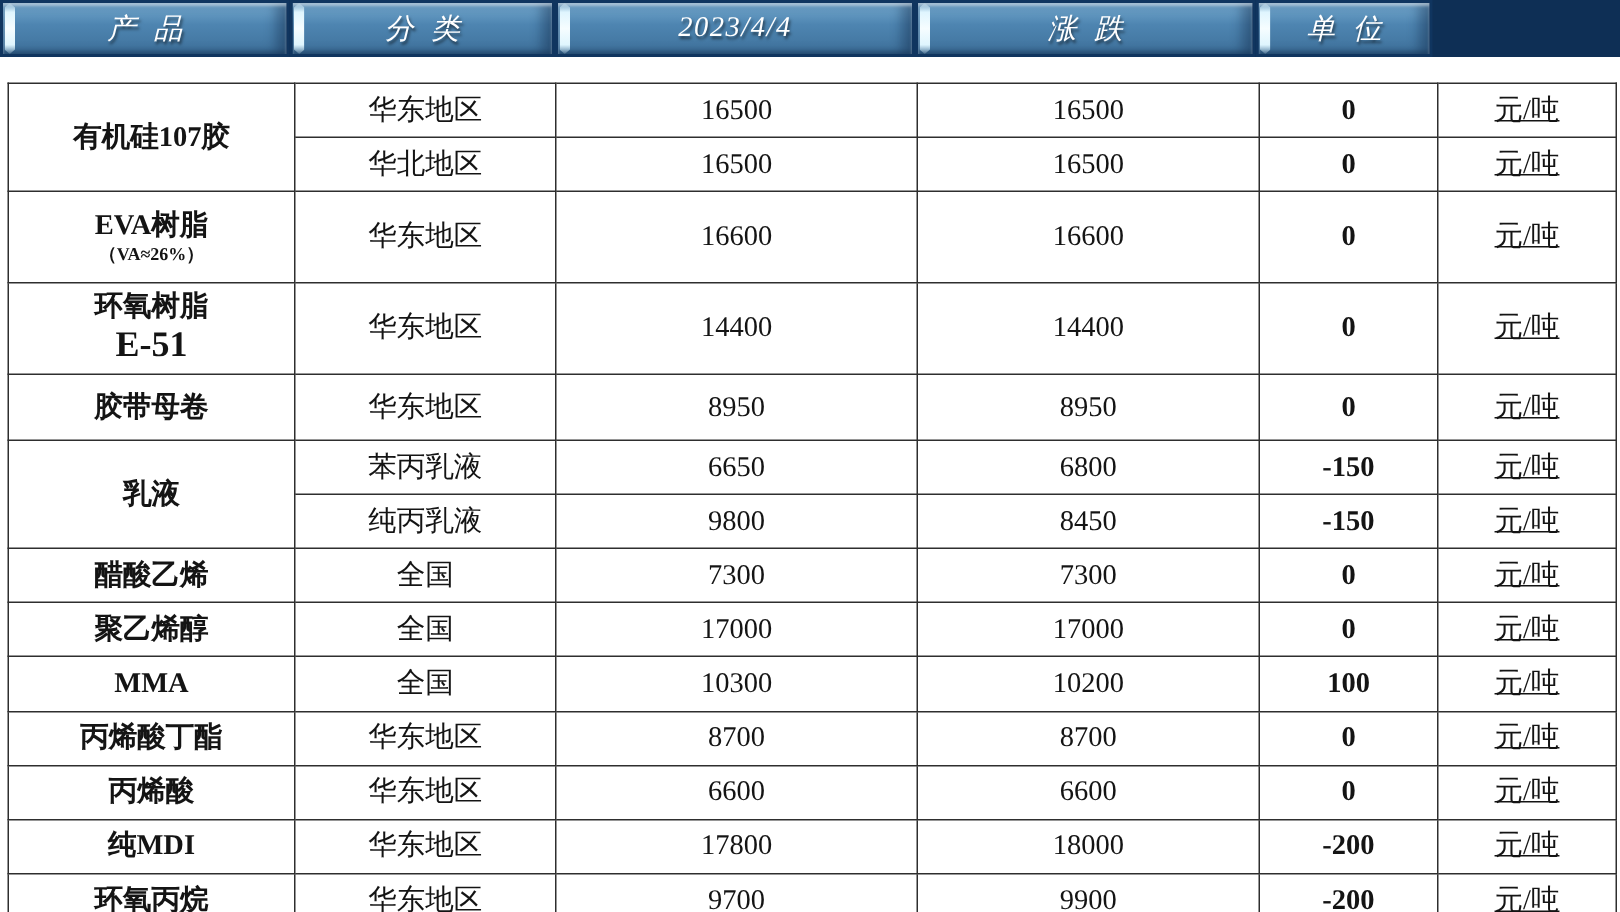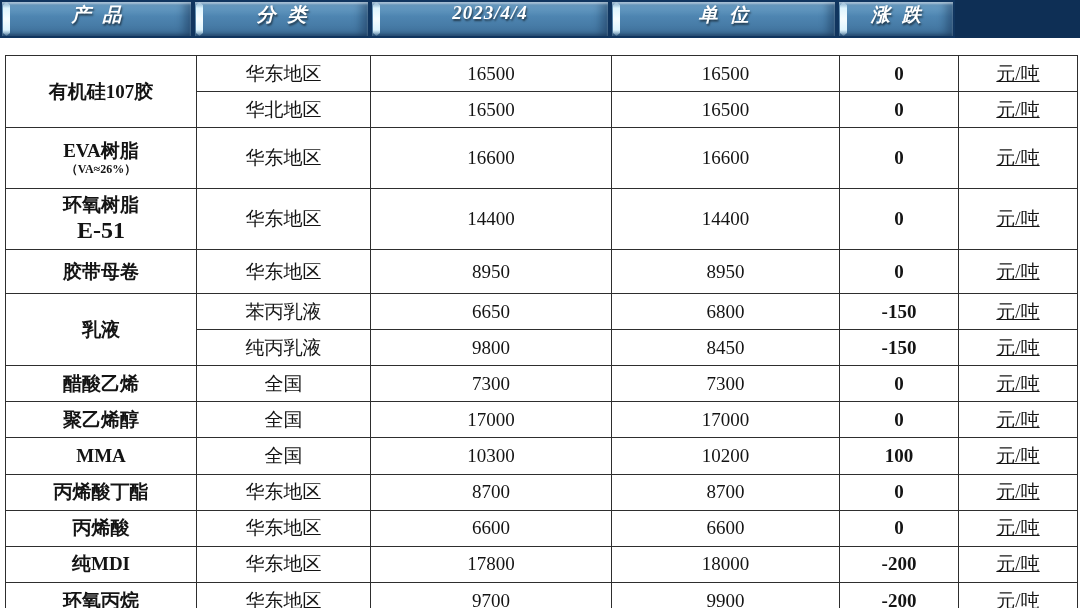--- a/index.html
+++ b/index.html
@@ -14,22 +14,22 @@
     display:grid; grid-template-columns:193px 177px 240px 227px 118px 125px;
     background:#0e2f55;
   }
   .hcell {
     position:relative; box-sizing:border-box;
     background:linear-gradient(180deg,#74a8cd 0%,#4e85b1 42%,#3f719b 100%);
     border:2px solid #10355f;
     box-shadow: inset 0 2px 2px rgba(255,255,255,.45),
                 inset -7px 0 8px rgba(8,30,60,.38),
                 inset 0 -2px 3px rgba(8,30,60,.30);
-    display:flex; justify-content:center;
-    color:#ffffff; font-weight:bold; font-style:italic; font-size:19px;
+    display:flex; align-items:center; justify-content:center;
+    color:#ffffff; font-weight:normal; font-style:italic; font-size:19px;
     text-shadow:1px 2px 2px rgba(0,0,0,.55);
   }
   .hcell::before {
     content:""; position:absolute; left:1px; top:0; bottom:0; width:7px;
     background:linear-gradient(180deg, rgba(223,245,254,.15) 0%, #dff5fe 18%, #f6fdff 50%, #dff5fe 82%, rgba(223,245,254,.15) 100%);
     clip-path:polygon(50% 0, 100% 9%, 100% 91%, 50% 100%, 0 91%, 0 9%);
   }
   .hcell.cjk span { letter-spacing:12px; margin-right:-12px; }
   .hcell.date span { letter-spacing:1px; }
 
@@ -64,24 +64,24 @@
     <div class="hcell cjk">
         <span>产品</span>
       </div>
     <div class="hcell cjk">
         <span>分类</span>
       </div>
     <div class="hcell date">
         <span>2023/4/4</span>
       </div>
     <div class="hcell cjk">
+        <span>涨跌</span>
+      </div>
+    <div class="hcell cjk">
         <span>单位</span>
-      </div>
-    <div class="hcell cjk">
-        <span>涨跌</span>
       </div>
   </div>
 
   <table class="price">
     <colgroup>
       <col style="width:191px">
         <col style="width:174px">
         <col style="width:241px">
       <col style="width:228px">
         <col style="width:119px">

